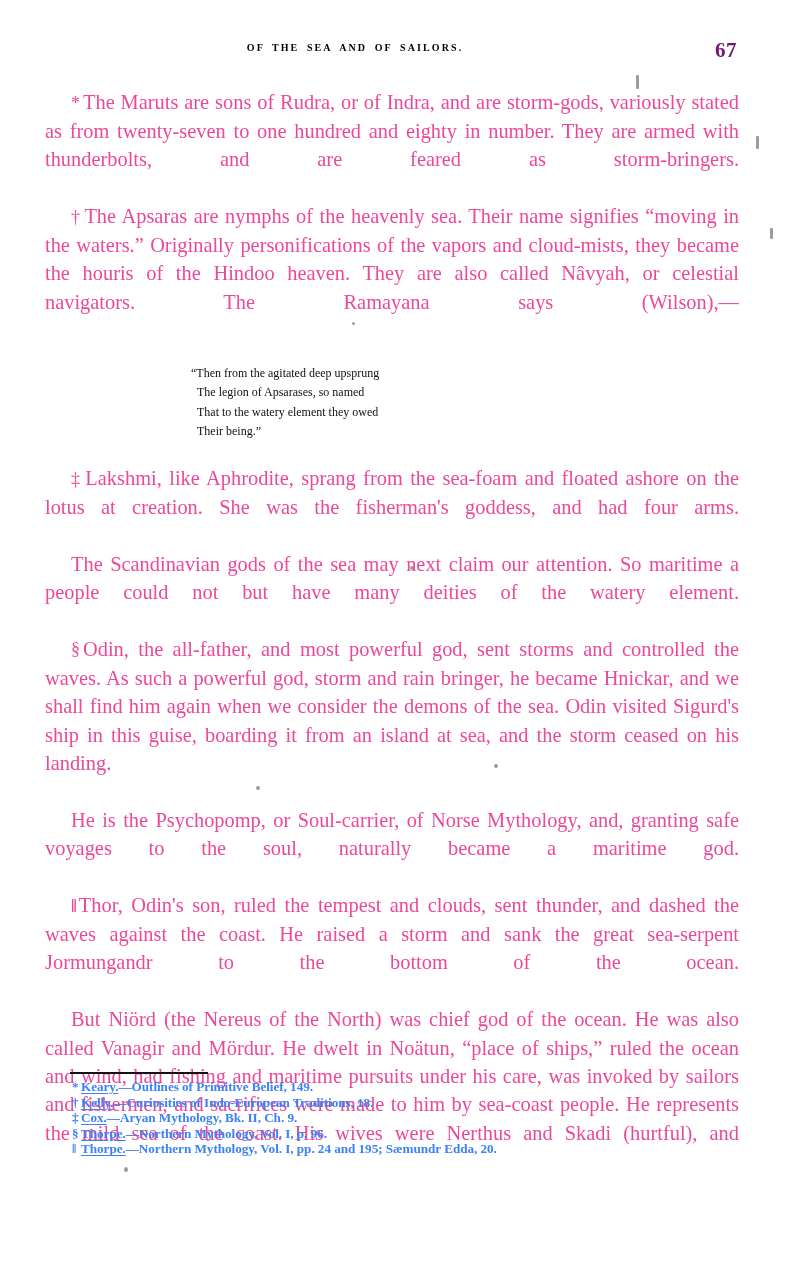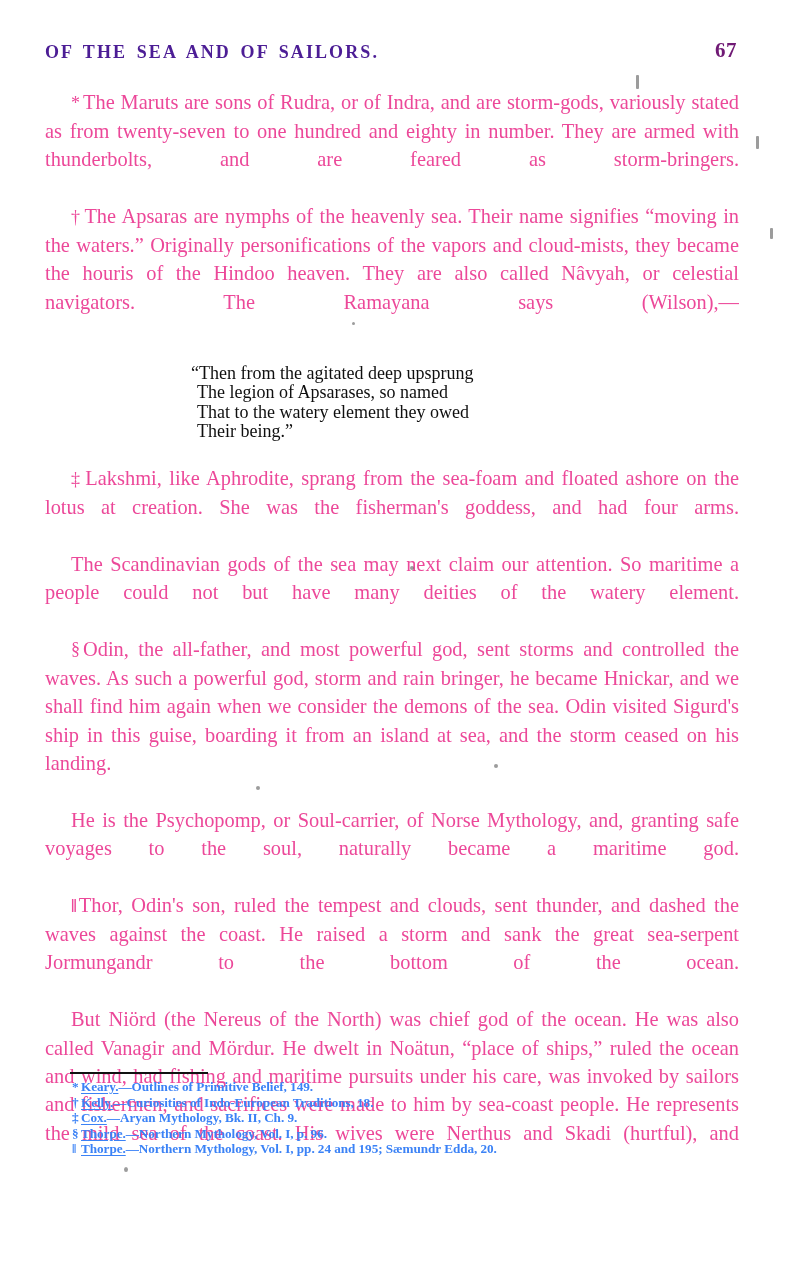--- a/index.html
+++ b/index.html
@@ -34,25 +34,26 @@
     left: 45px;
     top: 42px;
     width: 692px;
     height: 24px;
   }
   .running-head .title {
     position: absolute;
     left: 0;
     top: 0;
     width: 620px;
-    font-size: 18px;
+    text-align: center;
+    font-size: 10px;
     font-weight: bold;
     letter-spacing: 2.1px;
     word-spacing: 3px;
-    color: #4c1d95;
+    color: #000000;
   }
   .running-head .folio {
     position: absolute;
     right: 0;
     top: -4px;
     font-size: 21px;
     font-weight: bold;
     letter-spacing: 0.5px;
     color: #701a75;
   }
@@ -87,21 +88,21 @@
   p.para::after {
     content: "";
     display: inline-block;
     width: 100%;
   }
 
   
   .verse {
     margin: 19px 0 22px 0;
     padding-left: 152px;
-    font-size: 18px;
+    font-size: 12px;
     line-height: 19.6px;
     color: #0f0f0f;
   }
   .verse .vline {
     white-space: pre;
   }
   .verse .vline.first {
     margin-left: -6px;
   }
 

